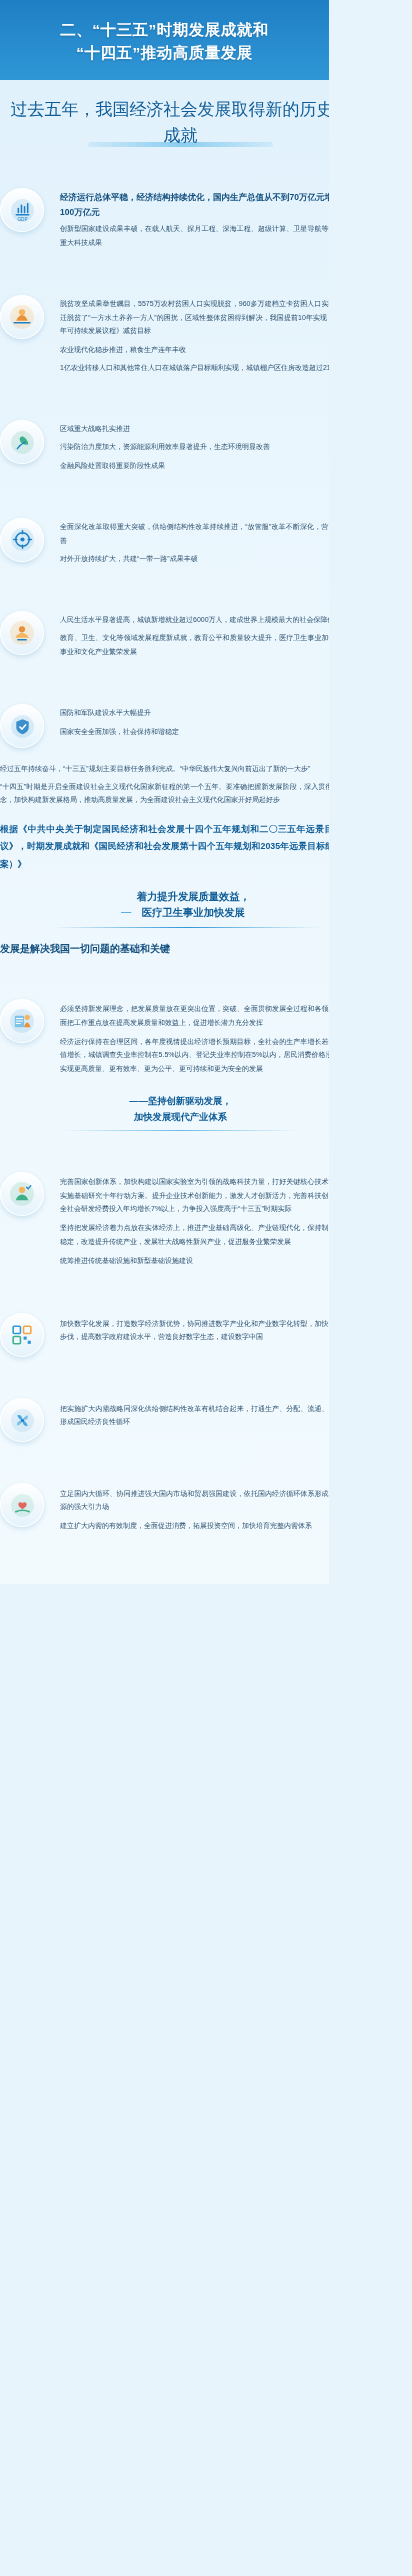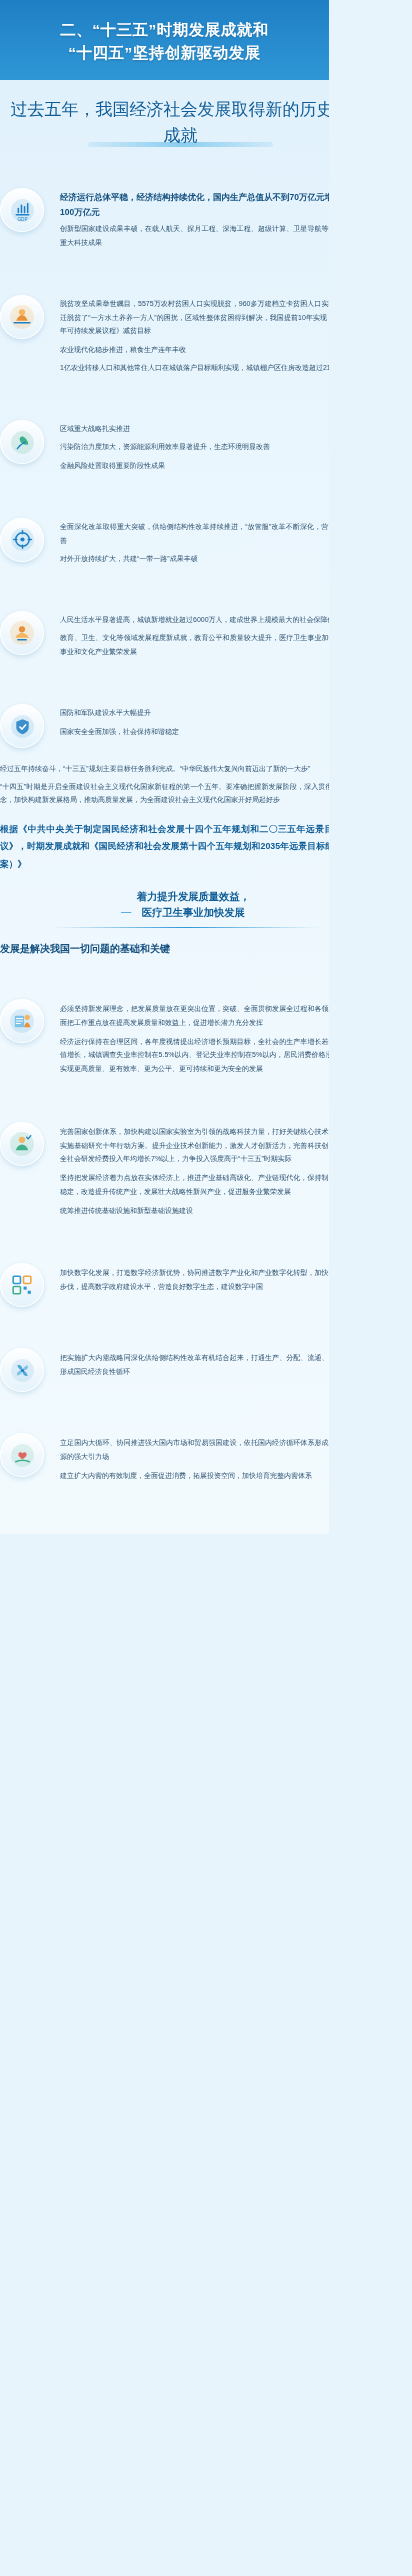--- a/index.html
+++ b/index.html
@@ -176,21 +176,21 @@
   .bullets .para { margin-bottom: 5.2px; }
 </style>
 </head>
 <body>
 
 <div class="page">
 
   <div class="header">
     <h1>
       <span class="ln">二、“十三五”时期发展成就和</span>
-      <span class="ln">“十四五”坚持创新驱动发展</span>
+      <span class="ln">“十四五”推动高质量发展</span>
     </h1>
   </div>
 
   <div class="section-bar">
     <span class="txt">过去五年，我国经济社会发展取得新的历史性成就</span>
     <span class="bar-under"></span>
   </div>
 
   <div class="items">
 
@@ -312,20 +312,25 @@
           <path d="M31 39c1-6 4-9 6-9s5 3 6 9z" fill="#e8913a"></path>
         </svg>
       </div>
       <div class="item-body bullets">
         <div class="para">必须坚持新发展理念，把发展质量放在更突出位置，突破、全面贯彻发展全过程和各领域。引导各方面把工作重点放在提高发展质量和效益上，促进增长潜力充分发挥</div>
         <div class="para">经济运行保持在合理区间，各年度视情提出经济增长预期目标，全社会的生产率增长若干提升生产总值增长，城镇调查失业率控制在5.5%以内、登记失业率控制在5%以内，居民消费价格涨幅3%左右，实现更高质量、更有效率、更为公平、更可持续和更为安全的发展</div>
       </div>
     </div>
   </div>
 
+  <div class="sub-head">
+    <span class="ln">——坚持创新驱动发展，</span>
+    <span class="ln">加快发展现代产业体系</span>
+    <div class="sub-rule"></div>
+  </div>
 
   <div class="items">
     <div class="item">
       <div class="icon-wrap">
         <svg width="28" height="28" viewBox="0 0 54 54">
           <circle cx="27" cy="27" r="23" fill="#3fb08a" opacity=".16"></circle>
           <circle cx="27" cy="19" r="6" fill="#f4b55e"></circle>
           <path d="M15 39c2-7 7-11 12-11s10 4 12 11z" fill="#3fb08a"></path>
           <path d="M36 14l3 3 5-6" stroke="#1f7fc4" stroke-width="2.5" fill="none" stroke-linecap="round"></path>
         </svg>

